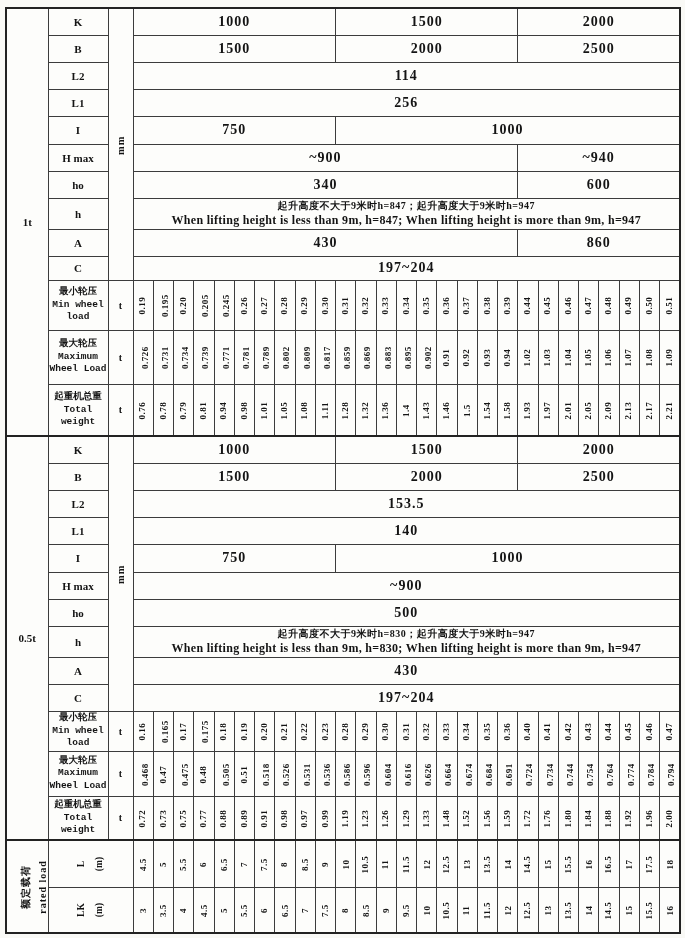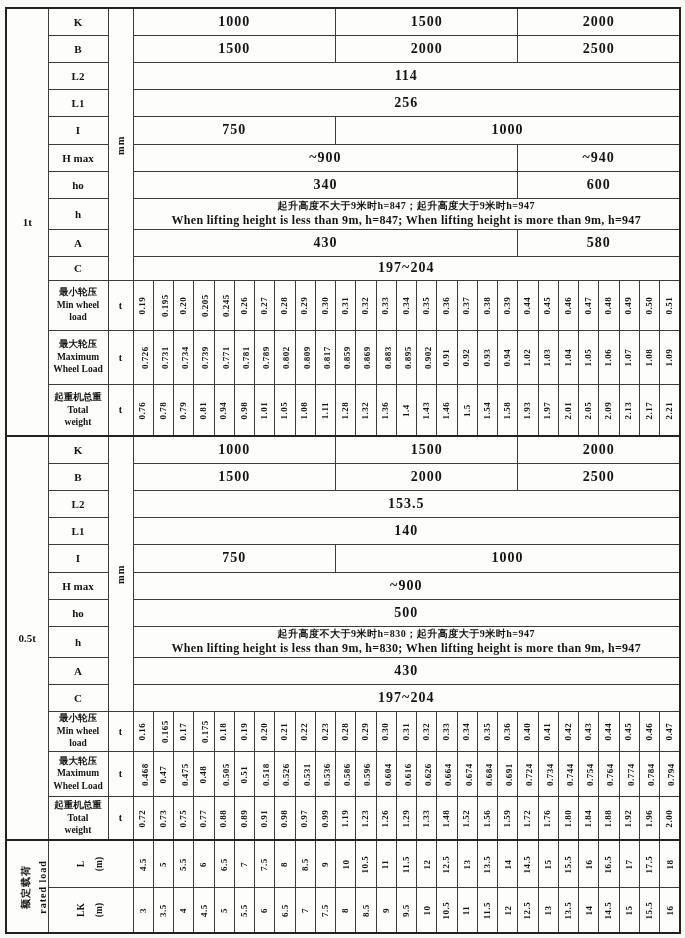--- a/index.html
+++ b/index.html
@@ -4,21 +4,21 @@
 <style>
   html,body{margin:0;padding:0;background:#f9f9f6;}
   body{width:685px;height:938px;font-family:"Liberation Serif","DejaVu Serif",serif;color:#141414;}
   table.spec{border-collapse:collapse;table-layout:fixed;width:676px;margin:7px 0 0 5px;background:#fdfdfb;}
   td{border:1px solid #3c3c3c;text-align:center;vertical-align:middle;padding:0;overflow:visible;}
   table.spec{border:2px solid #222;}
   tr.secstart td{border-top:2px solid #222;}
   
   td.load{font-size:11px;font-weight:bold;}
   td.plabel{font-size:11px;font-weight:bold;}
-  td.plabel.small{font-size:9.5px;line-height:1.3;}
+  td.plabel.small{font-size:9.5px;line-height:1.3;font-family:Liberation Mono, monospace;}
   td.unitcol{font-size:10px;font-weight:bold;}
   td.dim{font-size:14px;font-weight:bold;letter-spacing:1px;}
   td.vcell{font-size:9px;font-weight:bold;}
   
   .rot{display:inline-block;transform:rotate(-90deg);white-space:nowrap;line-height:1;}
   .rot2{display:inline-block;transform:rotate(-90deg);white-space:nowrap;line-height:1.7;}
   .mmrot{font-size:10.5px;font-weight:bold;letter-spacing:1px;}
   .ratedrot{font-size:10px;font-weight:bold;letter-spacing:1px;}
   .lkrot{font-size:9.5px;font-weight:bold;line-height:1.9;}
   td.vcell .rot{letter-spacing:0.5px;}
@@ -110,21 +110,21 @@
   <tr class="h31">
     <td class="plabel">h</td>
     <td class="hrow" colspan="27">
       <div class="hzh">起升高度不大于9米时h=847；起升高度大于9米时h=947</div>
       <div class="hen">When lifting height is less than 9m, h=847; When lifting height is more than 9m, h=947</div>
     </td>
   </tr>
   <tr class="h27">
     <td class="plabel">A</td>
     <td class="dim" colspan="19">430</td>
-    <td class="dim" colspan="8">580</td>
+    <td class="dim" colspan="8">860</td>
   </tr>
   <tr class="h24">
     <td class="plabel">C</td>
     <td class="dim" colspan="27">197~204</td>
   </tr>
   <tr class="h50">
     <td class="plabel small">
       <div>最小轮压</div>
       <div>Min wheel</div>
       <div>load</div>

